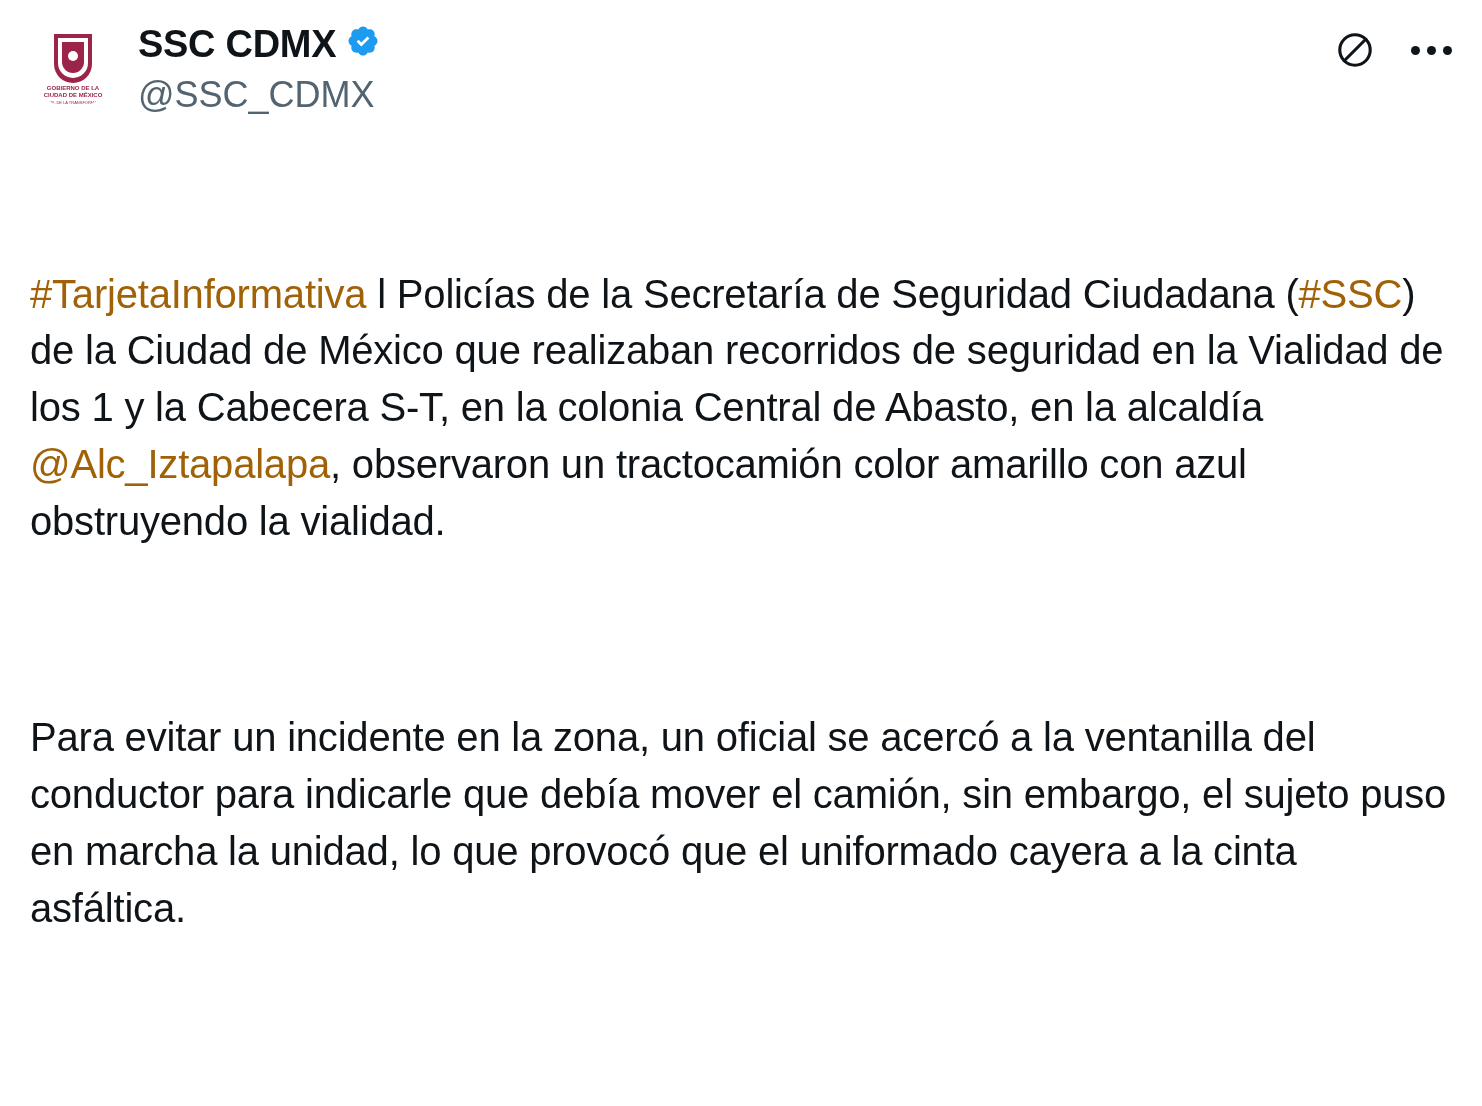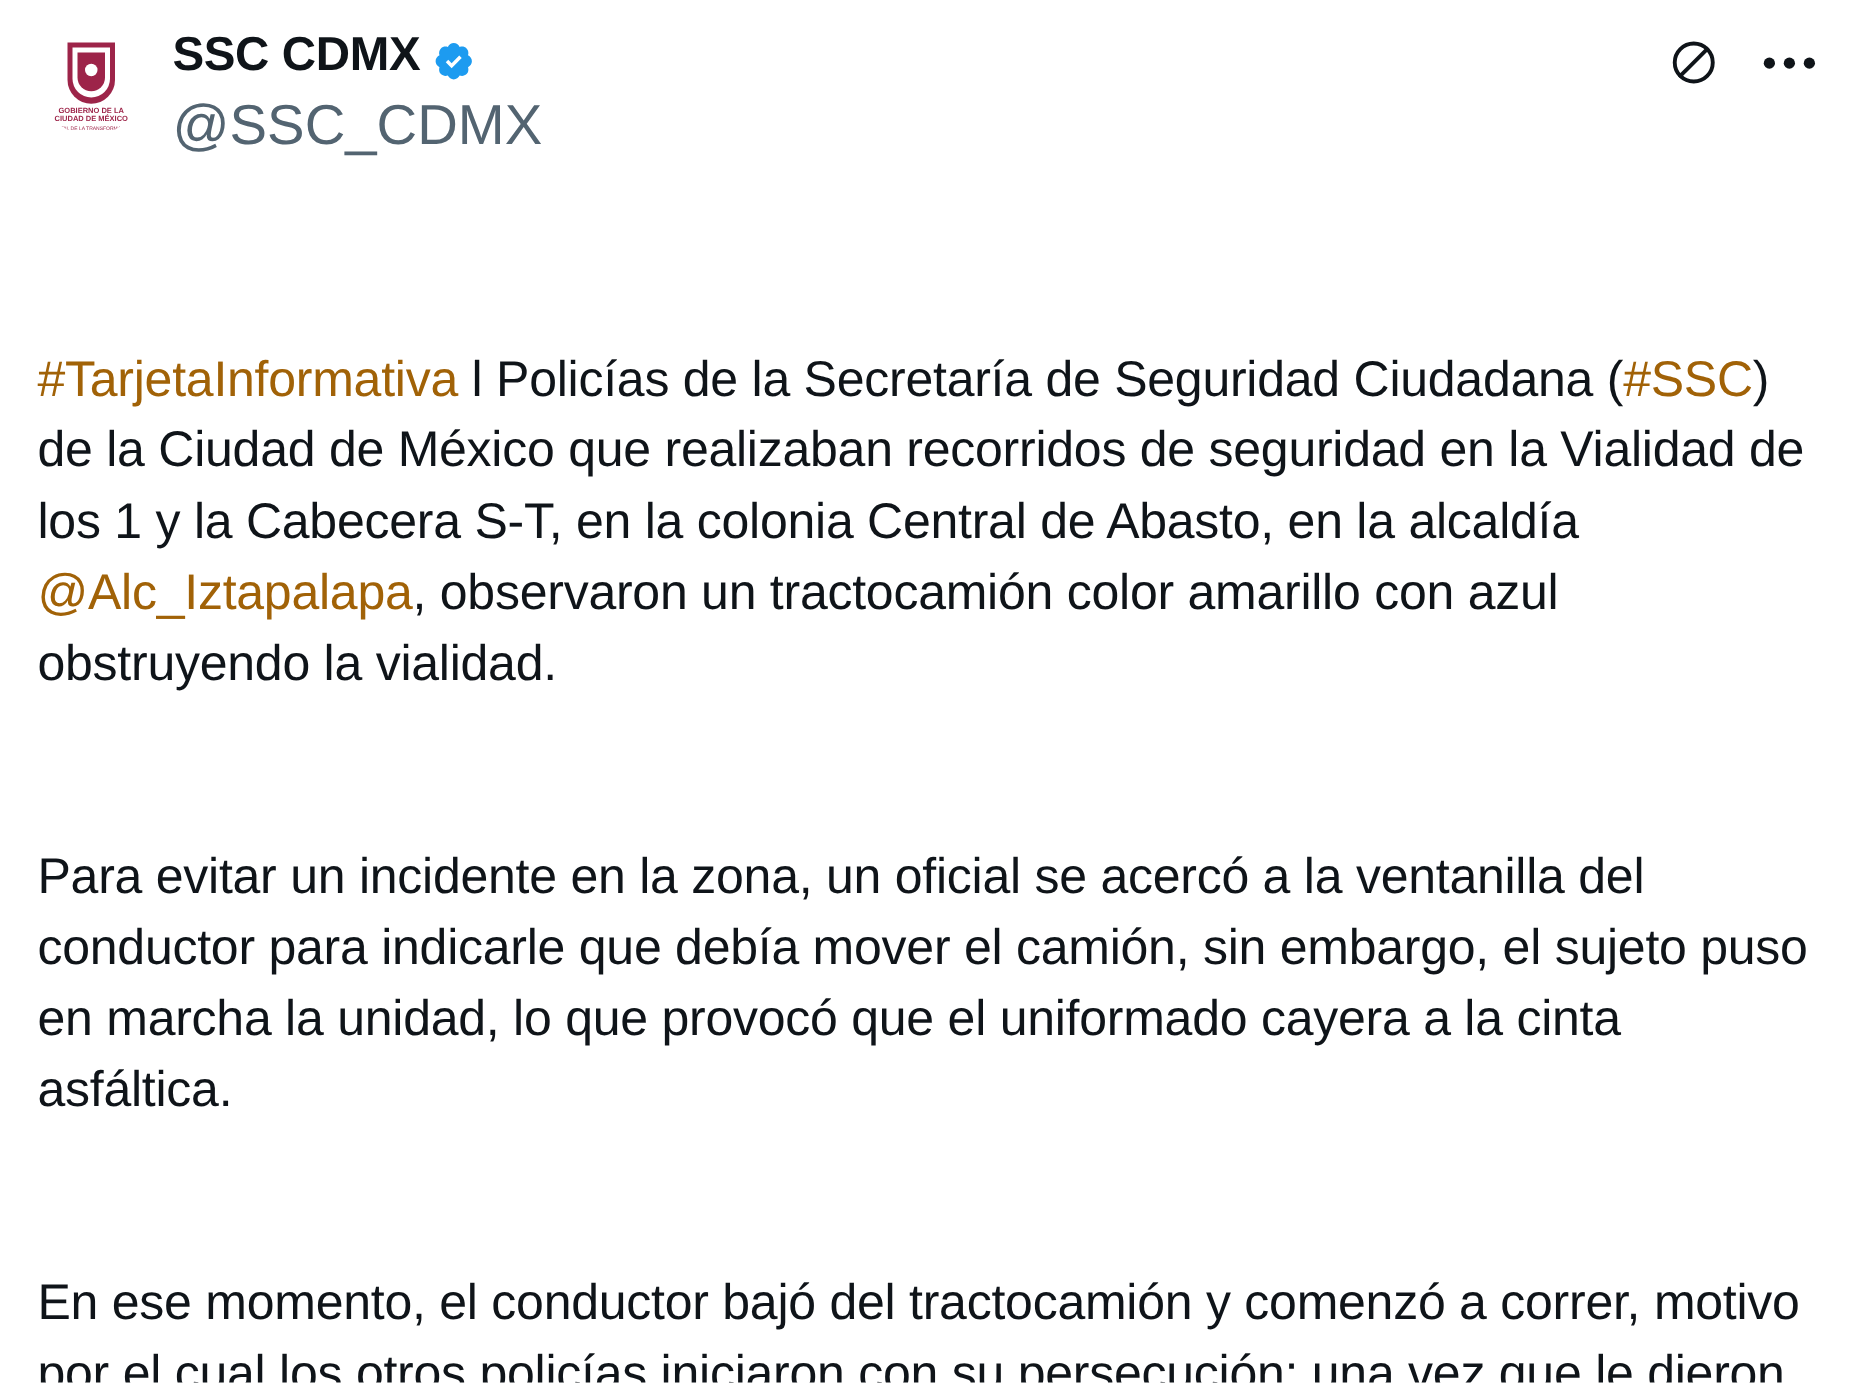--- a/index.html
+++ b/index.html
@@ -40,37 +40,37 @@
   .avatar svg { display: block; }
   .identity {
     margin-left: 22px;
     display: flex;
     flex-direction: column;
     justify-content: center;
     padding-top: 6px;
   }
   .name-row {
     display: flex;
-    align-items: flex-end;
+    align-items: flex-start;
     gap: 10px;
   }
   .display-name {
     font-size: 38px;
     font-weight: bold;
     letter-spacing: -0.3px;
     color: #0f1419;
     line-height: 1.1;
   }
   .verified-badge {
     width: 34px;
     height: 34px;
     display: inline-block;
   }
   .handle {
-    font-size: 45px;
+    font-size: 36px;
     color: #536471;
     line-height: 1.25;
     margin-top: 6px;
   }
   .header-actions {
     position: absolute;
     right: 0;
     top: 10px;
     display: flex;
     align-items: center;
@@ -105,21 +105,21 @@
     letter-spacing: -0.2px;
     white-space: pre-wrap;
     word-wrap: break-word;
   }
   .tweet-body .link {
     color: #a16207;
     text-decoration: none;
     cursor: pointer;
   }
   .para { margin: 0; }
-  .para + .para { }
+  .para + .para { margin-top: 46px; }
 </style>
 </head>
 <body>
 
 <div class="tweet">
 
   <div class="tweet-header">
 
     <div class="avatar">
       <svg width="86" height="86" viewBox="0 0 86 86" aria-hidden="true">

